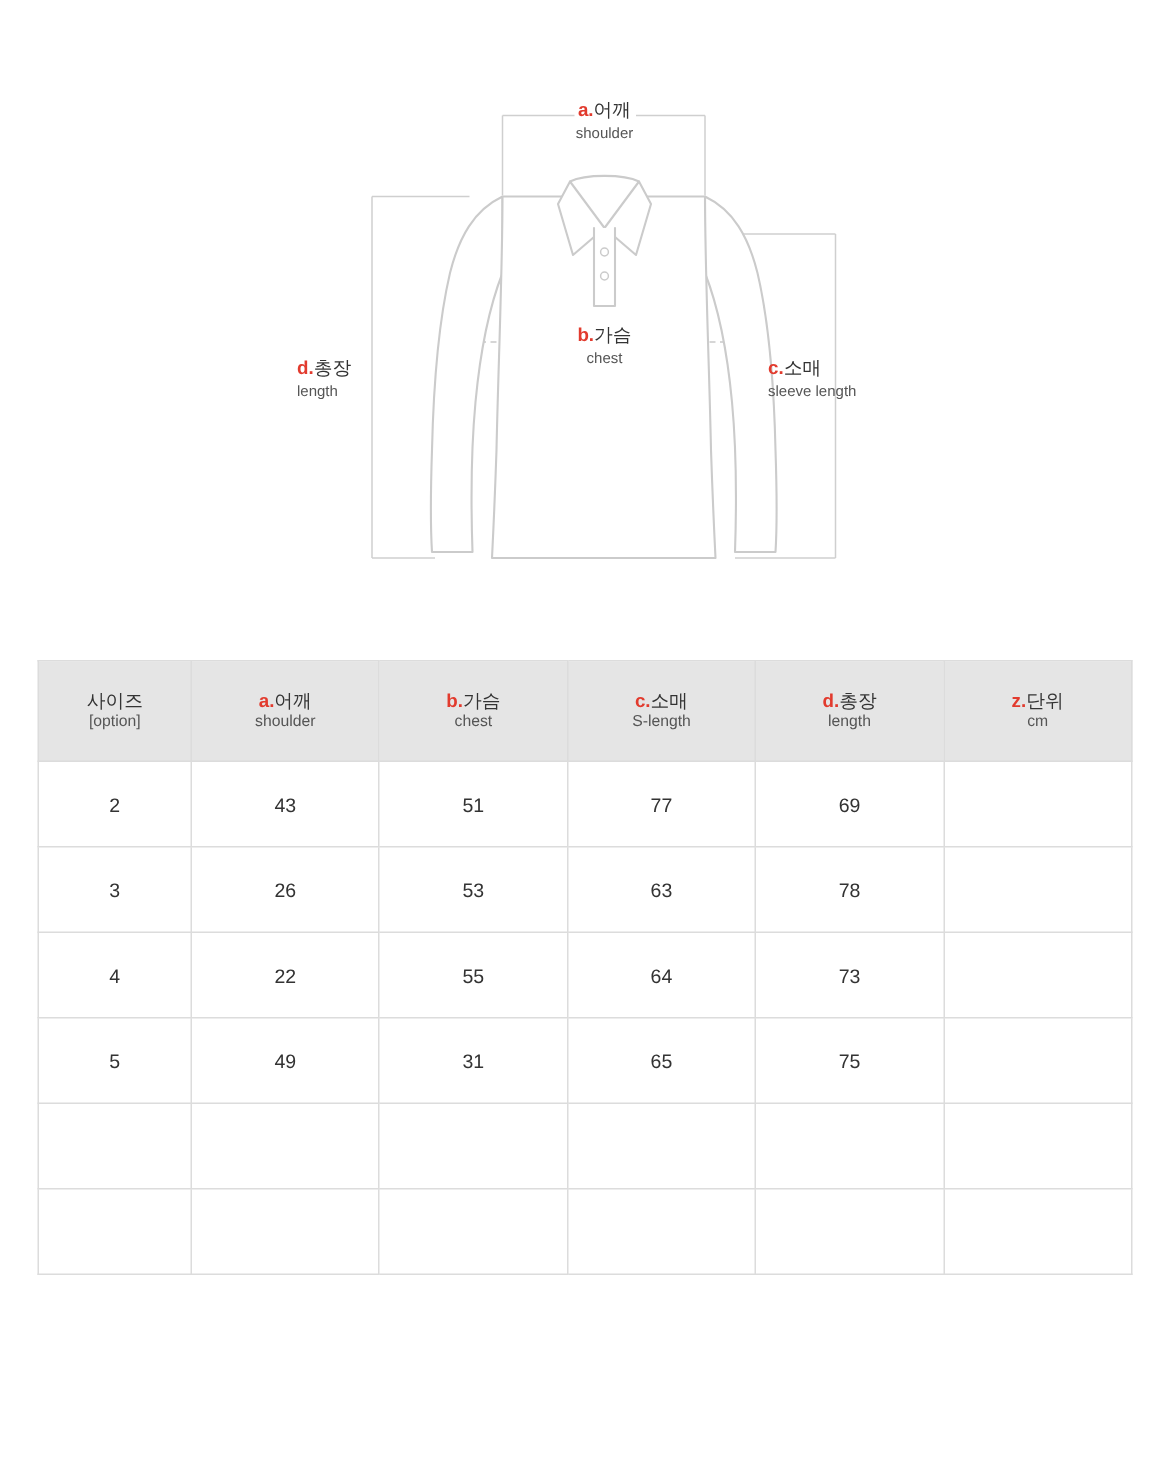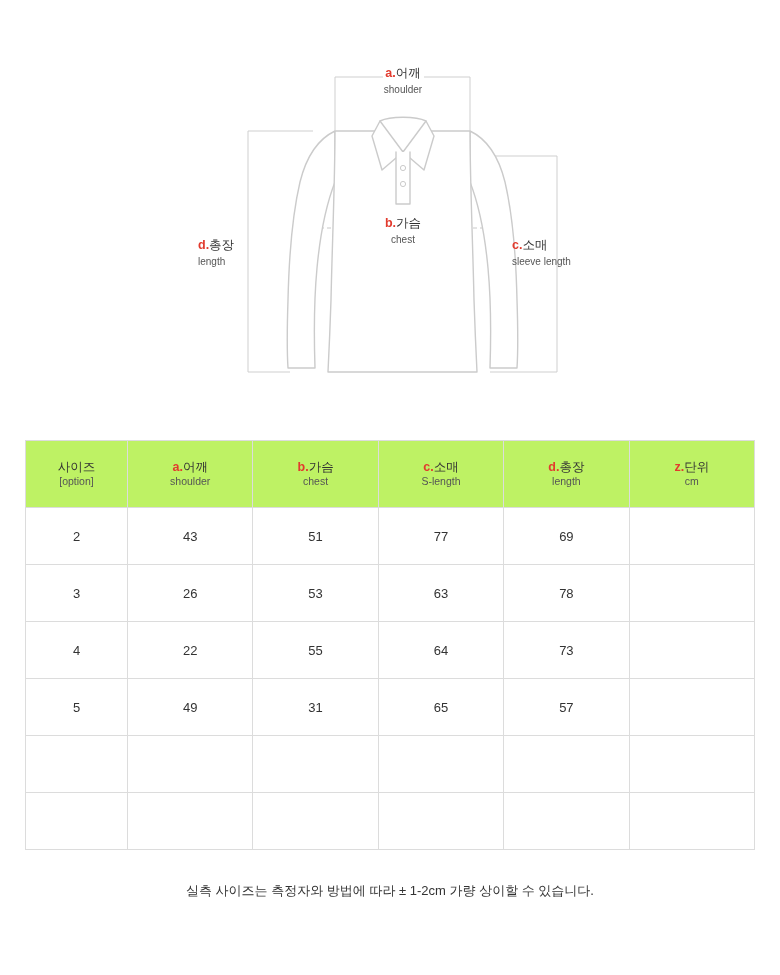--- a/index.html
+++ b/index.html
@@ -62,21 +62,21 @@
     width: 730px;
     table-layout: fixed;
   }
   table.size-table th,
   table.size-table td {
     border: 1px solid #dcdcdc;
     text-align: center;
     vertical-align: middle;
   }
   table.size-table thead th {
-    background: #bef264;
+    background: #e5e5e5;
     height: 64px;
     font-weight: normal;
     line-height: 1.3;
   }
   .th-ko {
     font-size: 12.5px;
     color: #333333;
   }
   .th-ko .mark {
     color: #e23b2e;
@@ -239,21 +239,21 @@
         <td>55</td>
         <td>64</td>
         <td>73</td>
         <td></td>
       </tr>
       <tr>
         <td class="size-cell">5</td>
         <td>49</td>
         <td>31</td>
         <td>65</td>
-        <td>57</td>
+        <td>75</td>
         <td></td>
       </tr>
       <tr>
         <td class="size-cell"></td>
         <td></td>
         <td></td>
         <td></td>
         <td></td>
         <td></td>
       </tr>
@@ -263,14 +263,13 @@
         <td></td>
         <td></td>
         <td></td>
         <td></td>
       </tr>
     </tbody>
   </table>
 </div>
 
 <div class="notes">
-  <div>실측 사이즈는 측정자와 방법에 따라 ± 1-2cm 가량 상이할 수 있습니다.</div>
 </div>
 
 </body></html>

